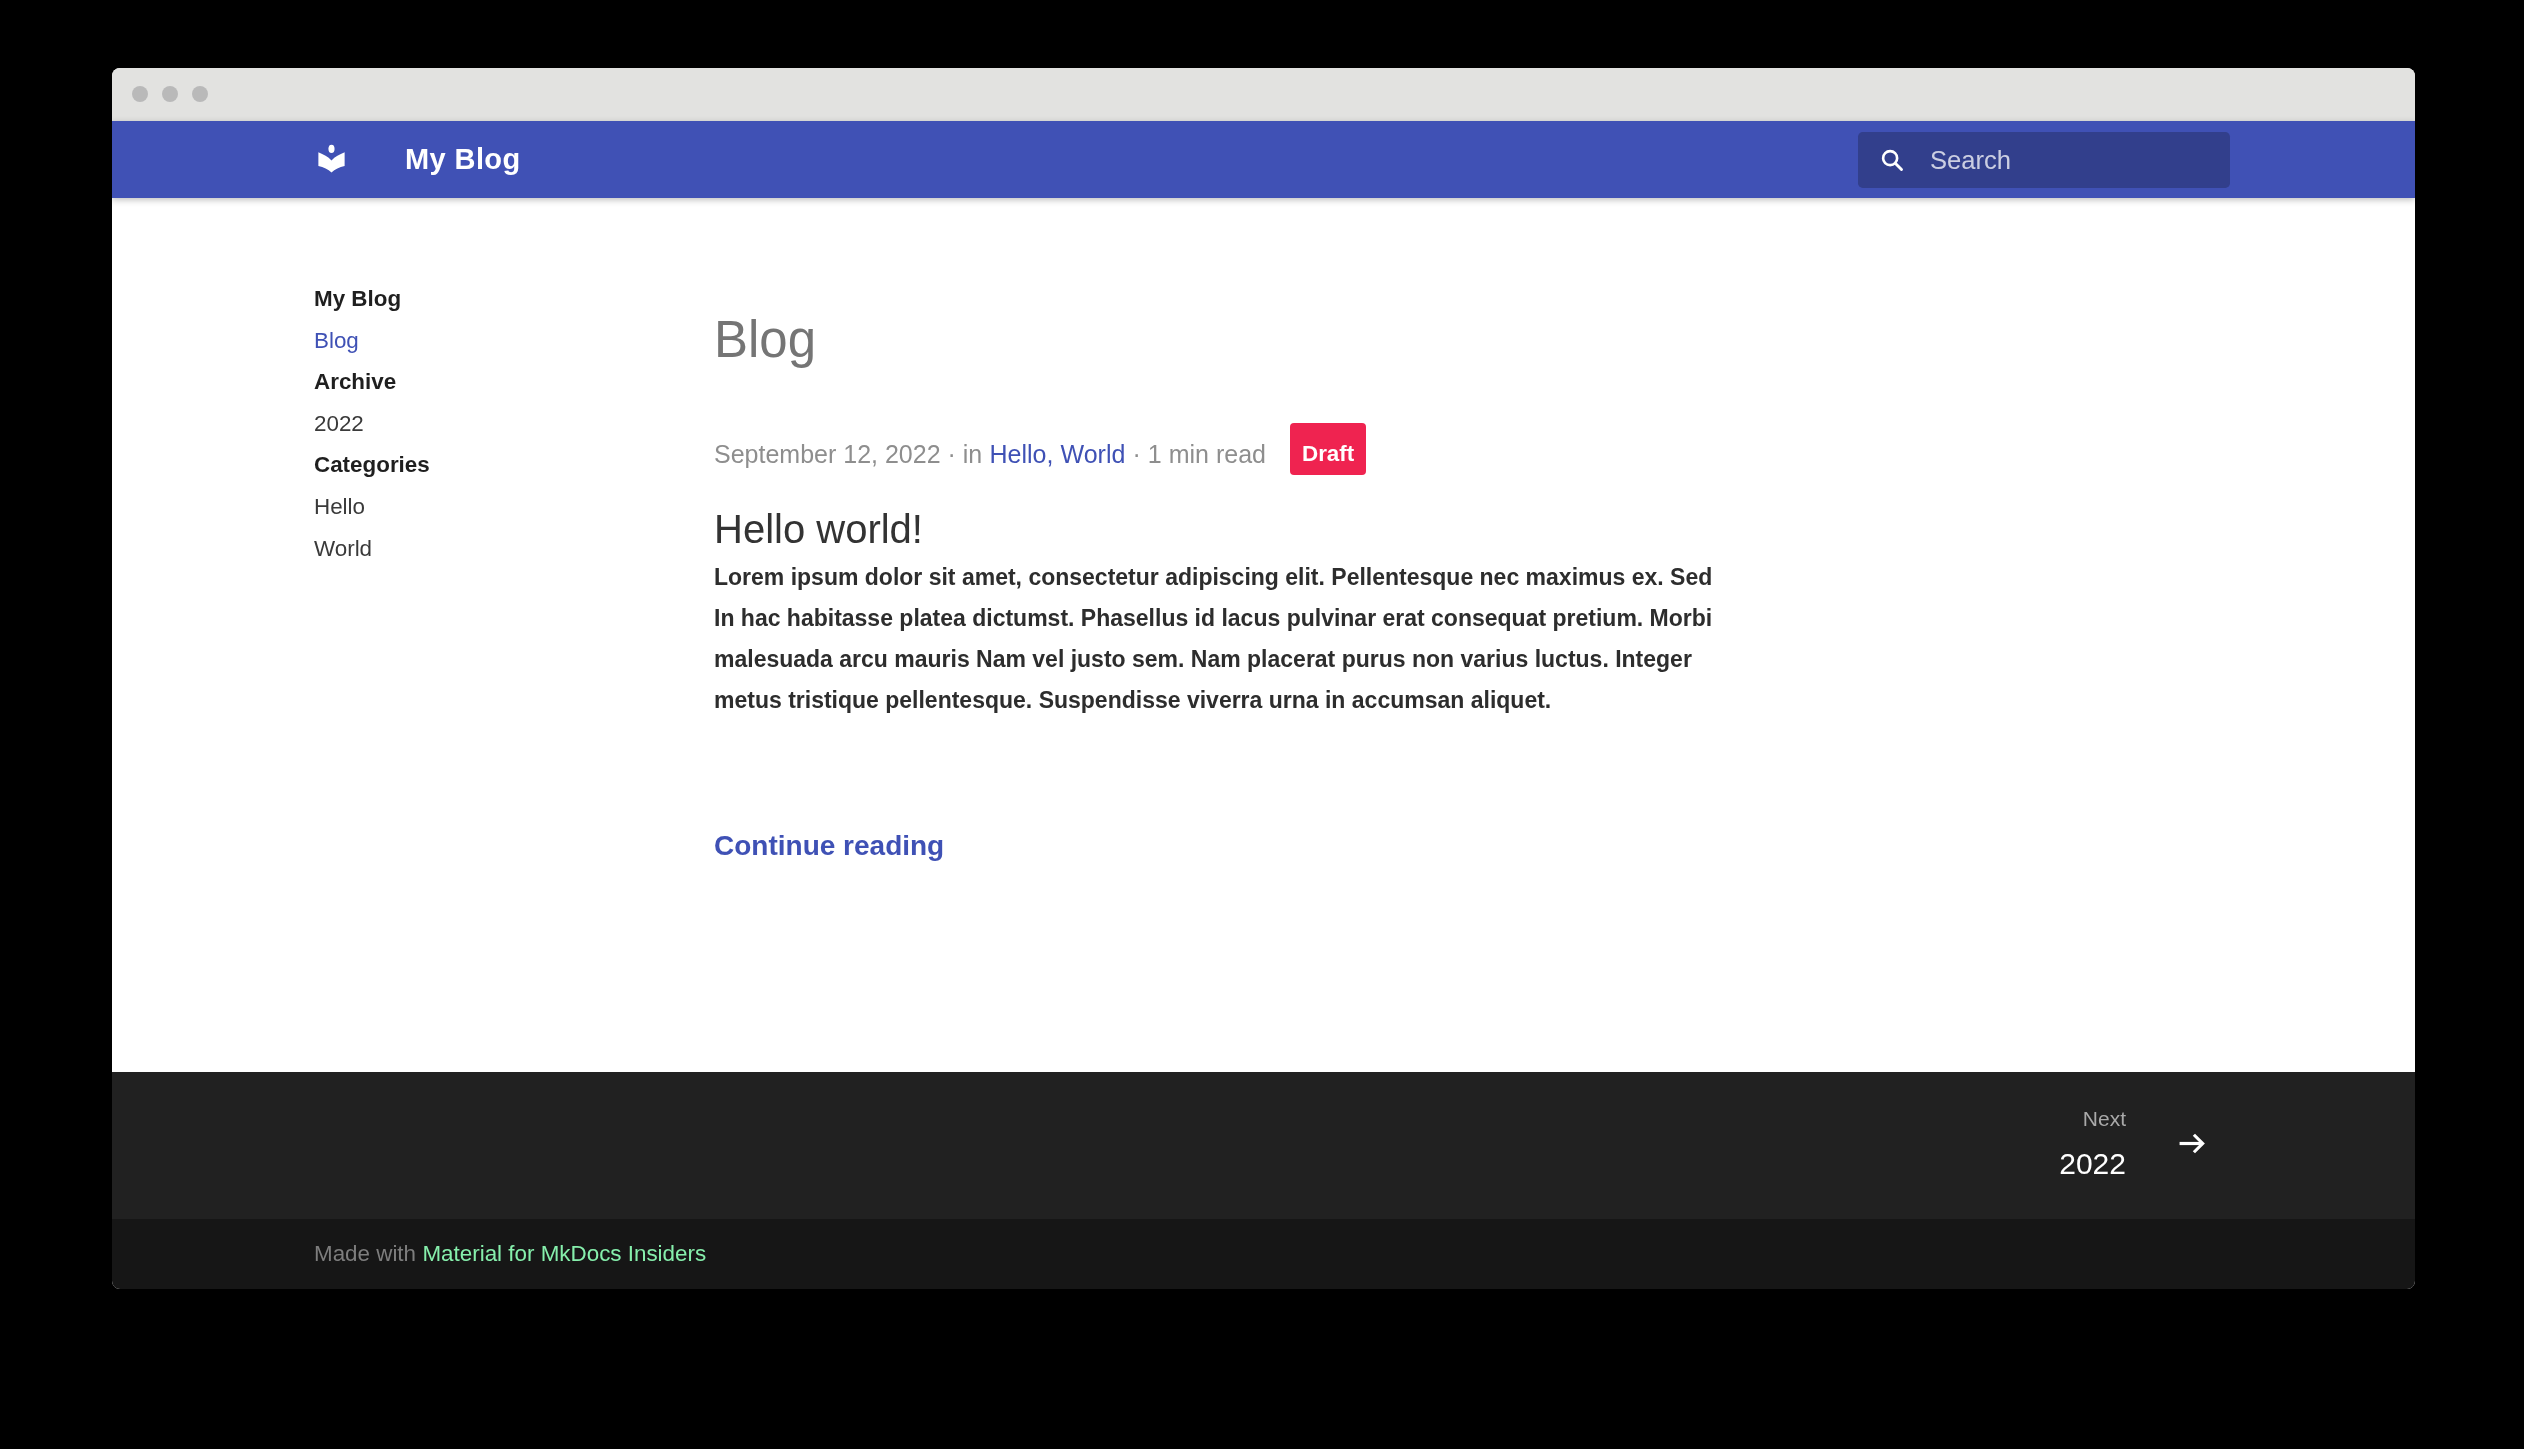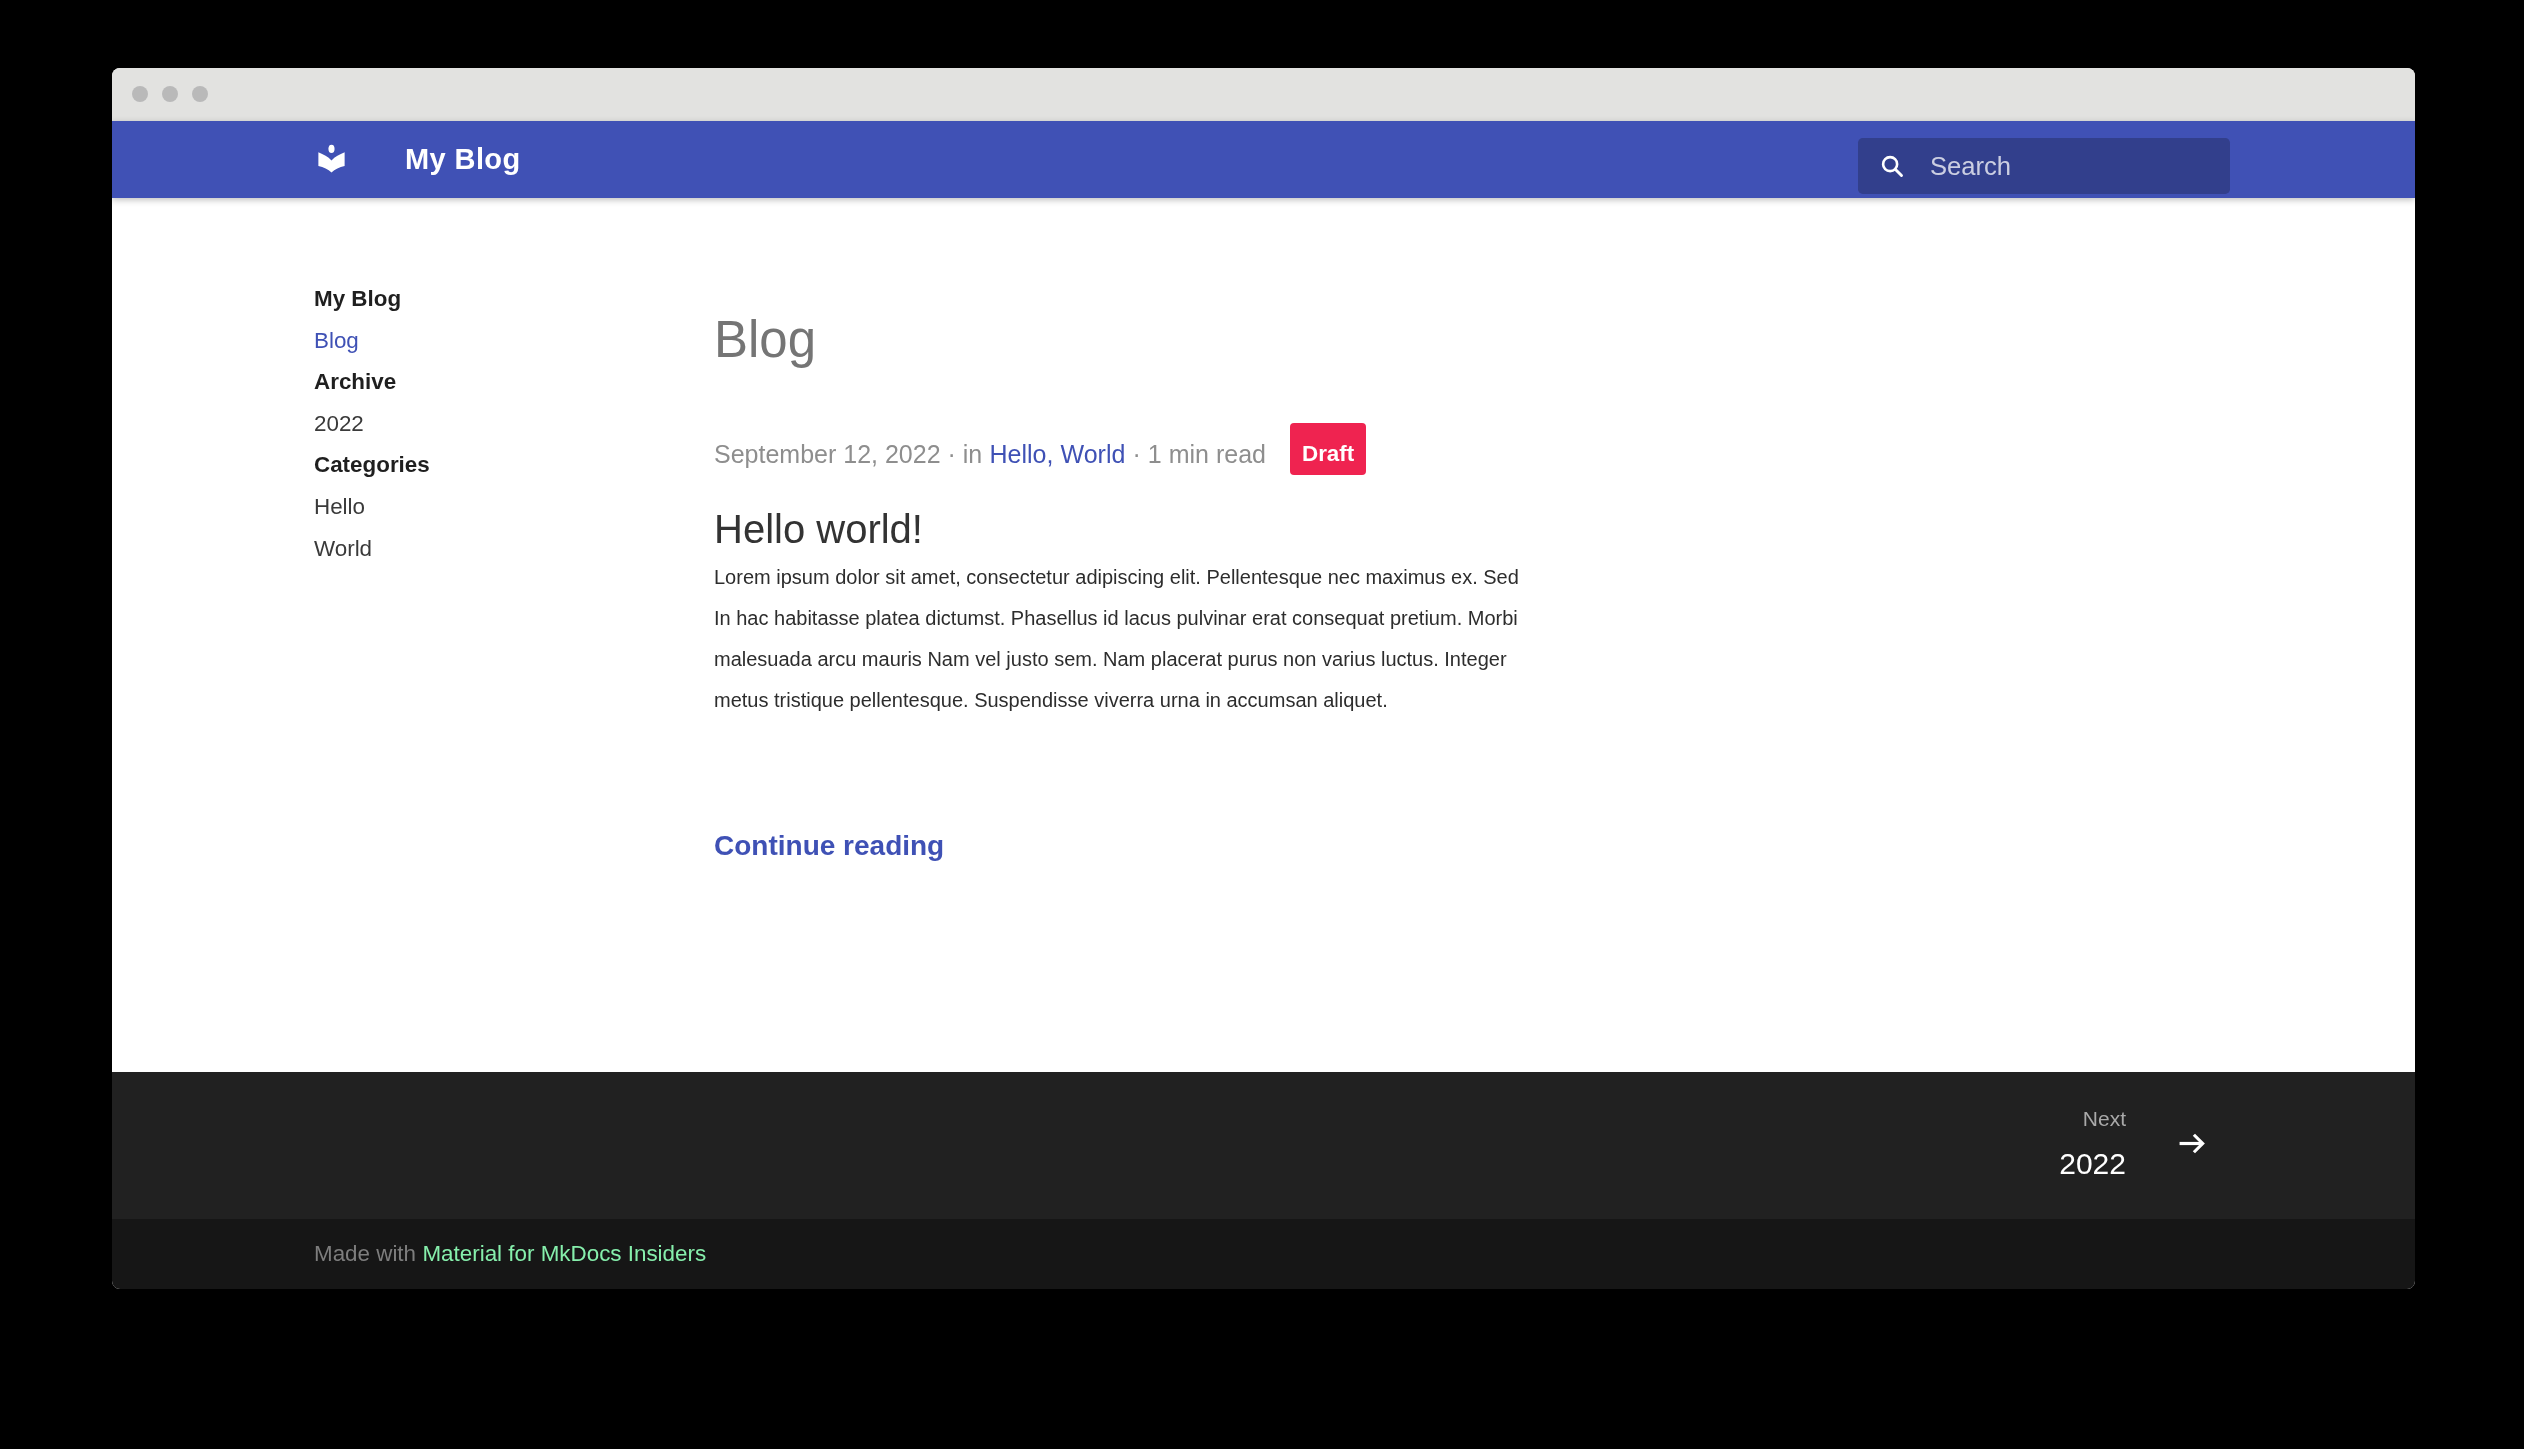--- a/index.html
+++ b/index.html
@@ -24,21 +24,21 @@
     box-shadow:0 2.4px 6.4px rgba(0,0,0,.25);
     z-index:5;
   }
   .logo { position:absolute; left:202px; top:21px; width:35px; height:35px; cursor:pointer; }
   .site-title {
     position:absolute; left:293px; top:0; height:77px; line-height:77px;
     font-size:29px; font-weight:bold; letter-spacing:0.4px;
   }
   .searchbox {
     position:absolute; left:1746px; top:11.2px; width:372px; height:56px;
-    background:#323f8c; border-radius:4.8px; display:flex; align-items:center;margin-top:6px;
+    background:#323f8c; border-radius:4.8px; display:flex; align-items:center;
   }
   .searchbox svg { margin-left:19px; flex:0 0 auto; }
   .searchbox input {
     background:transparent; border:none; outline:none;
     margin-left:21px; width:272px;
     font-family:"Liberation Sans","DejaVu Sans",sans-serif;
     font-size:25.6px; color:#fff;
   }
   .searchbox input::placeholder { color:rgba(255,255,255,.75); }
   
@@ -64,21 +64,21 @@
     display:inline-block; margin-left:24px; padding:13px 12px 4px;
     background:#ef2350; color:#fff; font-size:22.4px; font-weight:bold;
     border-radius:4px; vertical-align:1.6px;
   }
   .post-title {
     position:absolute; left:0; top:403px;
     font-size:40px; font-weight:300; color:#333; line-height:1.25;
   }
   .post-body {
     position:absolute; left:0; top:489px; width:1119px;
-    font-size:20px; color:#2d2d2d;
+    font-size:23px; color:#2d2d2d;font-weight:bold;
   }
   .post-body .bline { white-space:nowrap; height:41px; line-height:41px; }
   .continue {
     position:absolute; left:0; top:757px;
     font-size:28px; color:#3f51b5; text-decoration:none; cursor:pointer; line-height:41px;font-weight:bold;
   }
   
   .footer { position:absolute; left:0; top:1004px; width:100%; height:147px; background:#212121; }
   .next-link {
     position:absolute; right:206px; top:35px;

